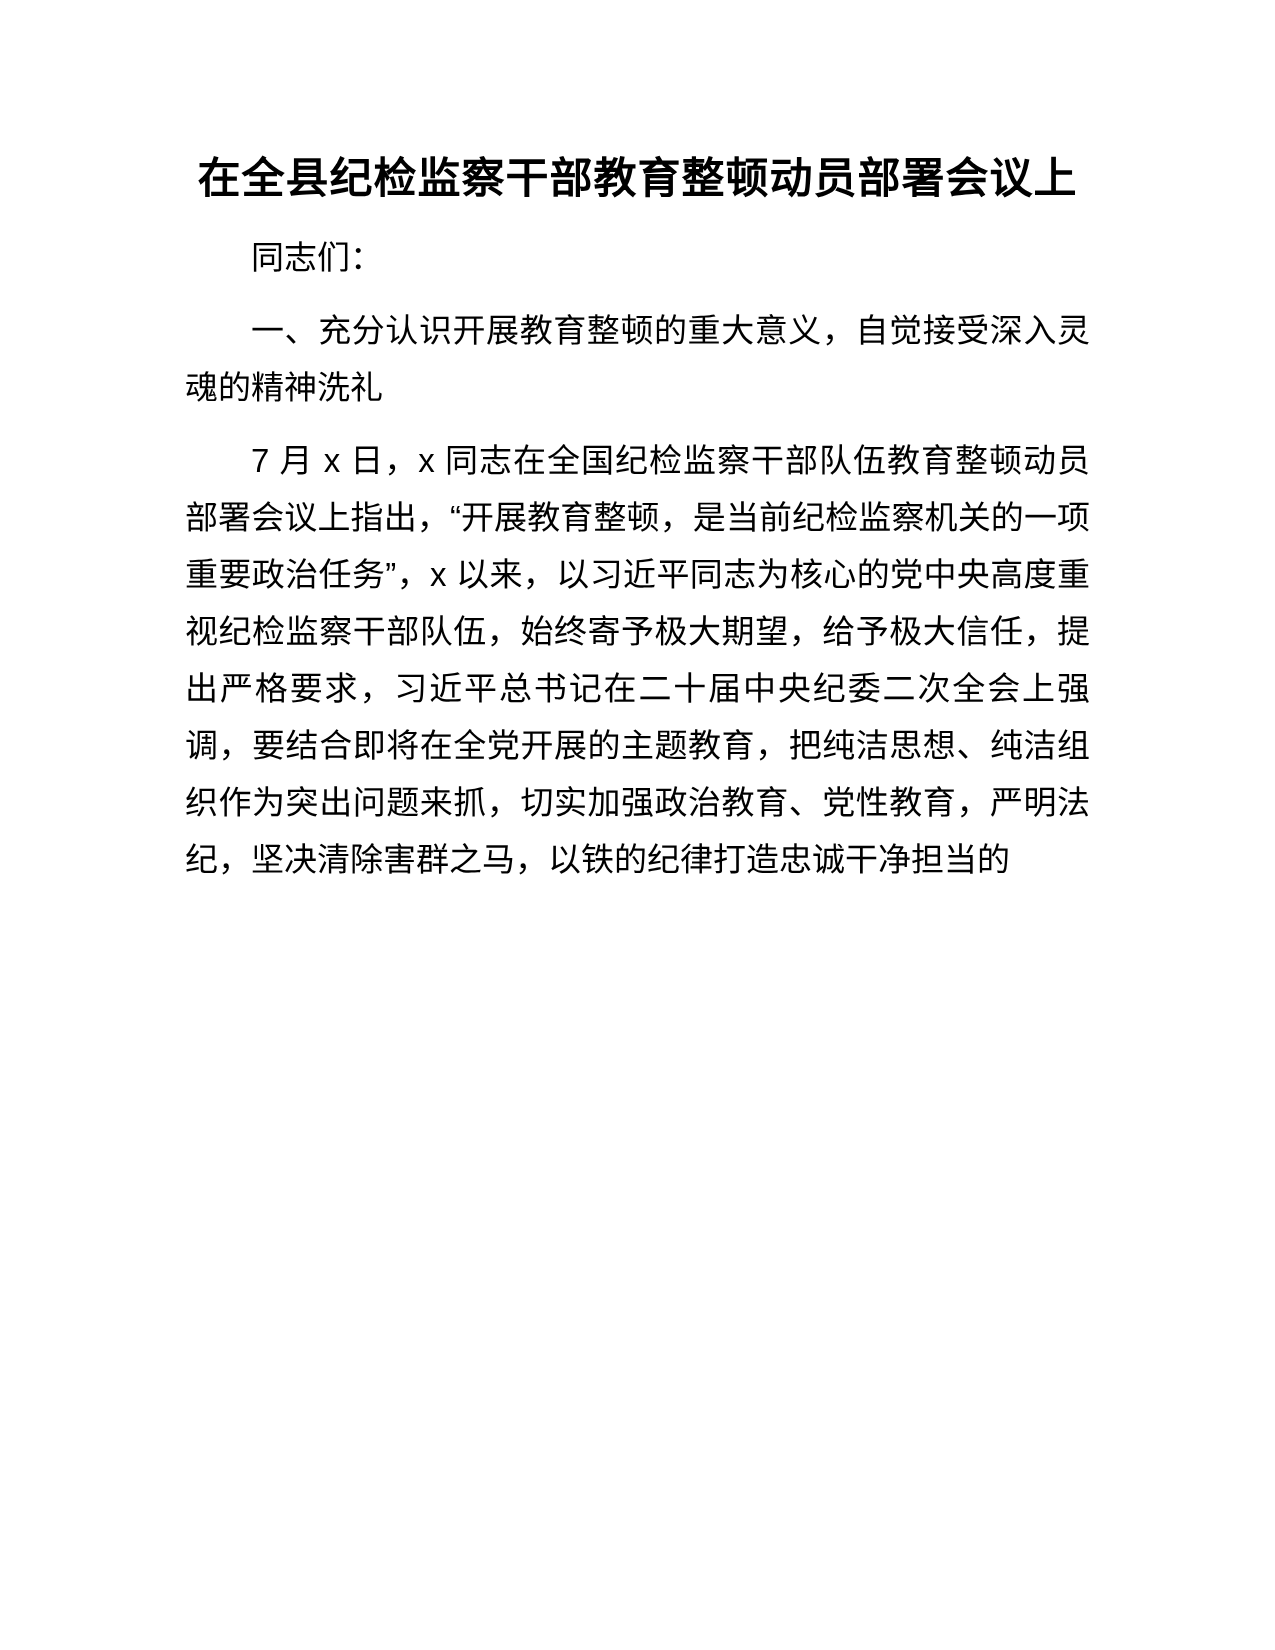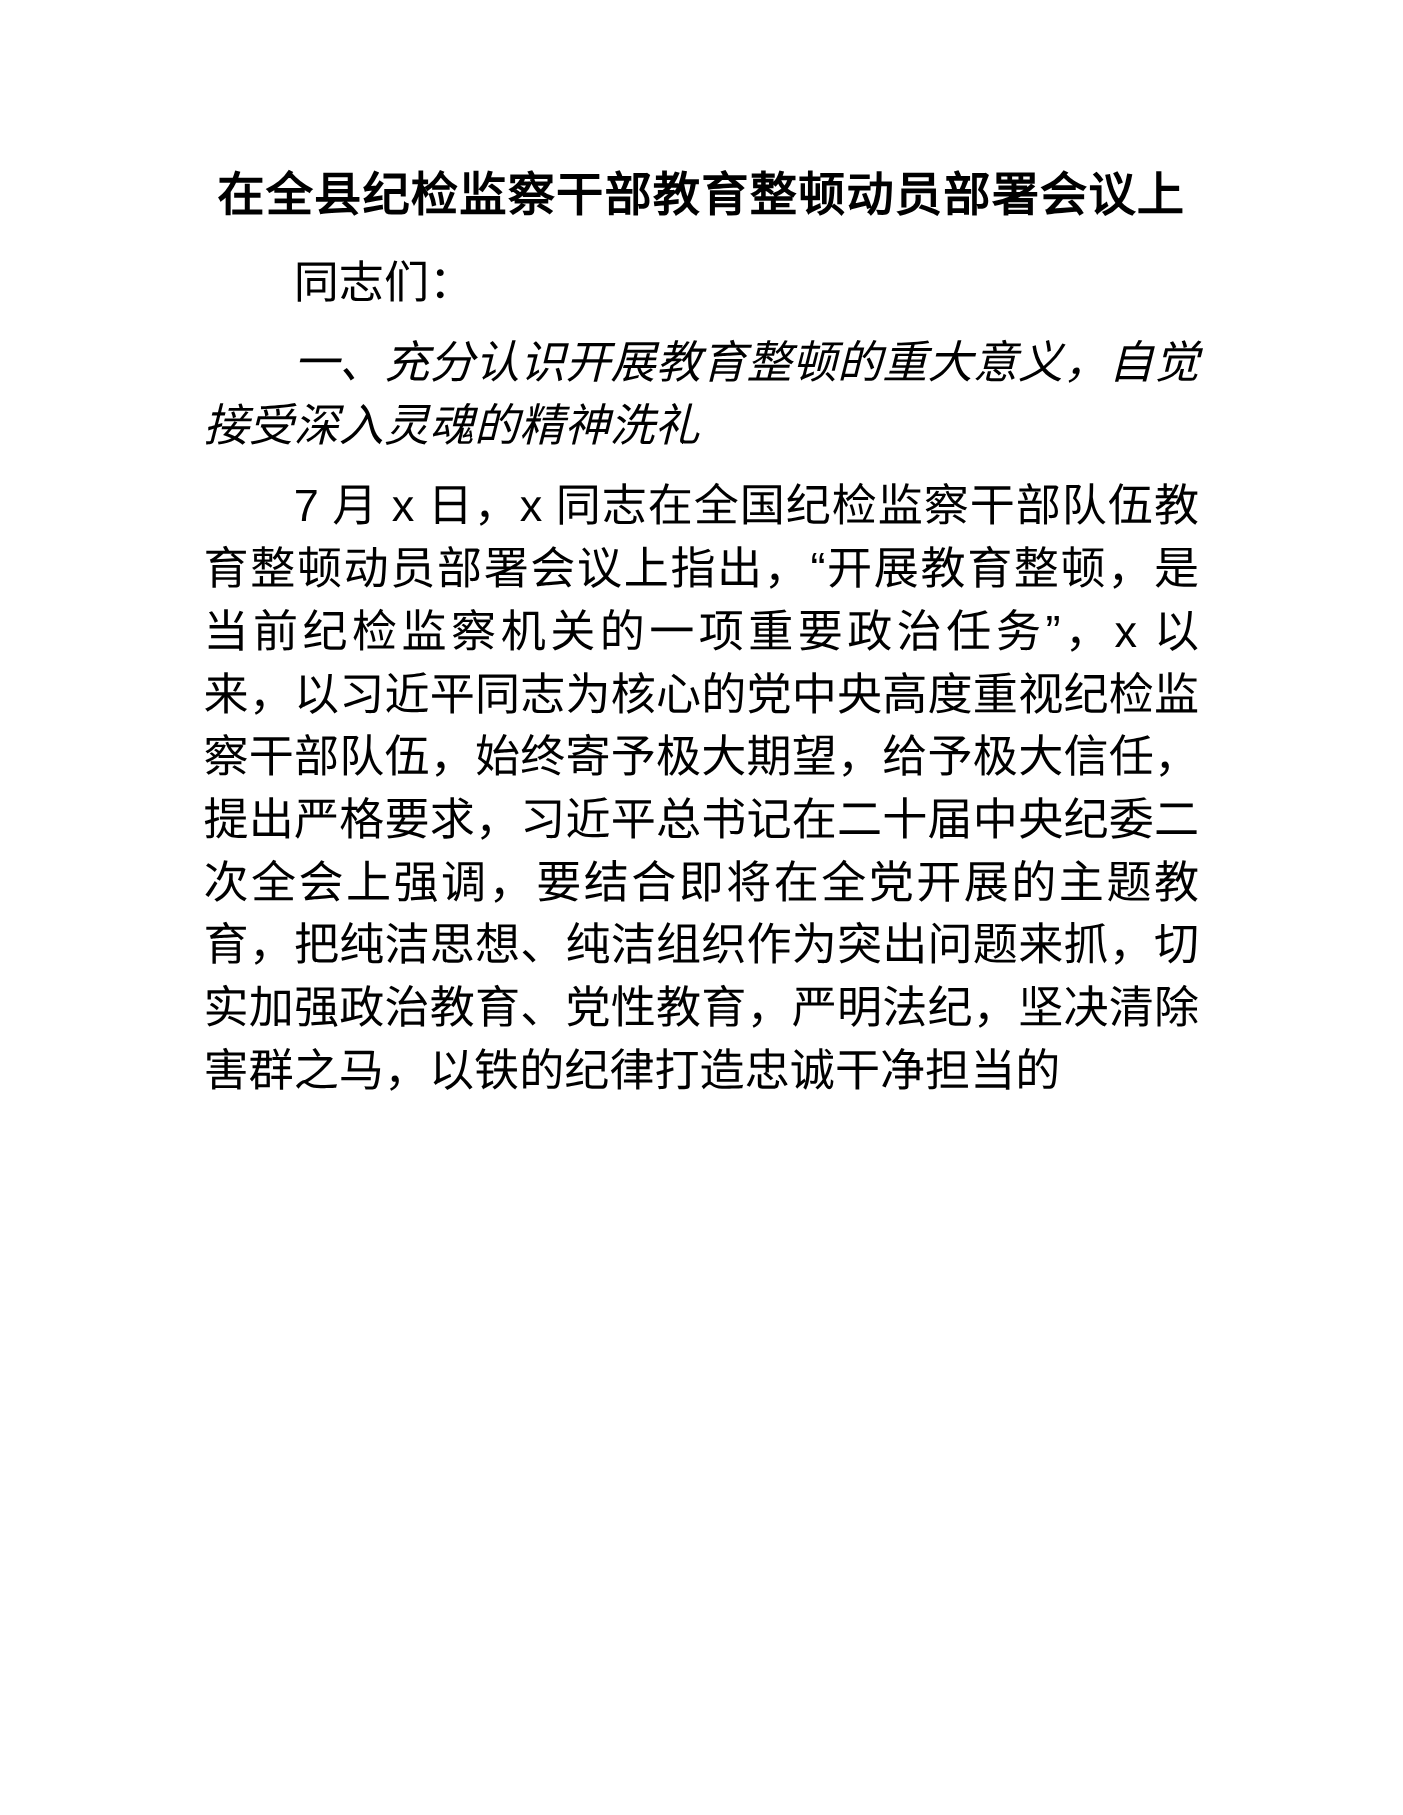--- a/index.html
+++ b/index.html
@@ -28,34 +28,33 @@
     letter-spacing: 1px;
   }
   .doc-title .title-line {
     display: block;
   }
   .doc-body {
     width: 905px;
   }
   .para {
     margin: 0 0 16px 0;
-    font-size: 41px;
+    font-size: 33px;
     line-height: 57px;
     text-align: justify;
     text-justify: inter-ideograph;
     word-break: break-all;
     text-indent: 2em;
     font-weight: normal;
   }
   .para.salutation {
     text-align: left;
   }
   .para.section-heading {
     text-align: justify;
-    font-style: italic;
   }
 </style>
 </head>
 <body>
 
 <div class="page">
   <h1 class="doc-title">
     <span class="title-line">在全县纪检监察干部教育整顿动员部署会议上</span>
   </h1>
   <div class="doc-body">

